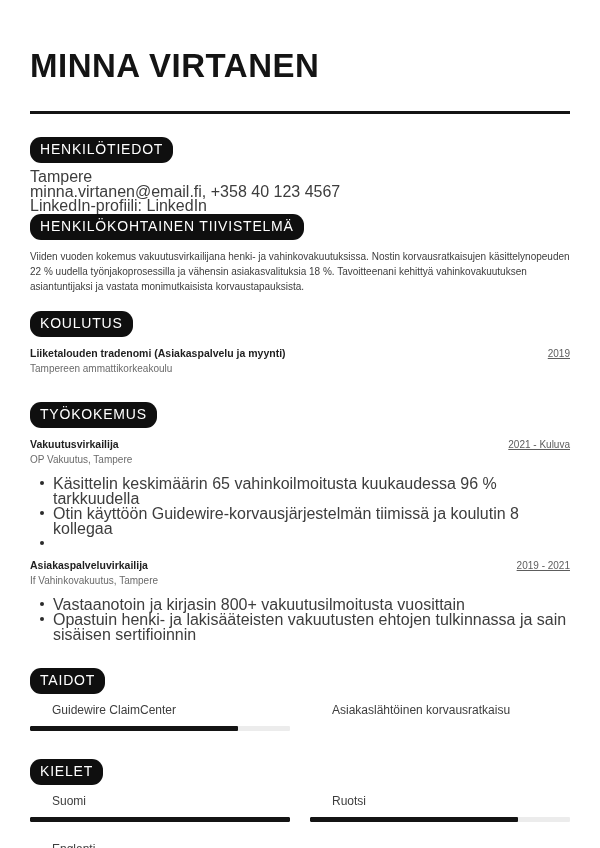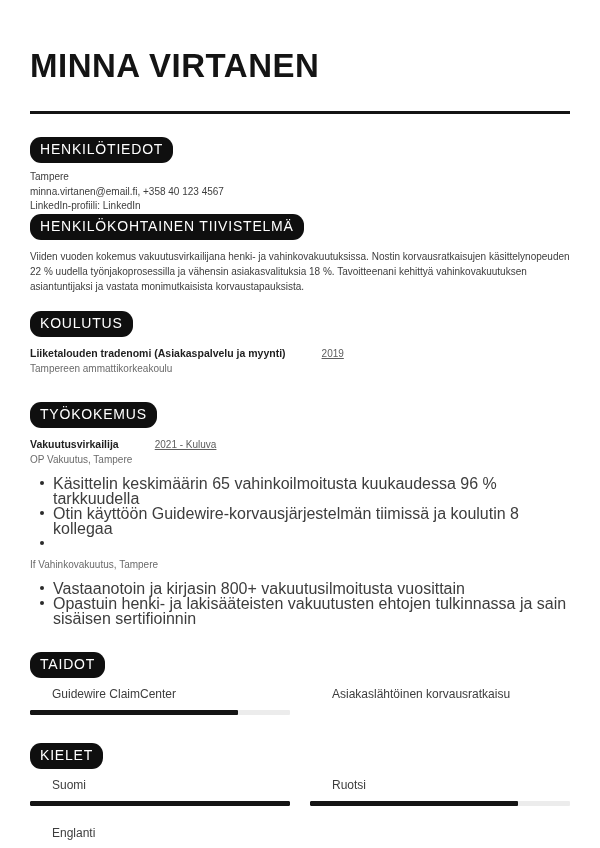--- a/index.html
+++ b/index.html
@@ -39,25 +39,25 @@
     line-height: 17px;
     border-radius: 11px;
   }
   .sec-personal   { margin-top: 23px; }
   .sec-summary    { }
   .sec-education  { margin-top: 17px; }
   .sec-experience { margin-top: 26px; }
   .sec-skills     { margin-top: 26px; }
   .sec-languages  { margin-top: 28px; }
 
-  .contact-block { margin-top: 7px; font-size: 10px; line-height: 14.5px; color: #3d3d3d; }
+  .contact-block { margin-top: 7px; font-size: 16px; line-height: 14.5px; color: #3d3d3d; }
   .summary-text  { margin: 9px 0 0 0; font-size: 10px; line-height: 15px; color: #3d3d3d; max-width: 540px; }
 
   .entry { margin-top: 9px; }
-  .entry-head { display: flex; align-items: baseline; gap: 36px; }
+  .entry-head { display: flex; justify-content: space-between; align-items: baseline; }
   .entry-title { font-size: 10.5px; font-weight: 700; color: #1f1f1f; line-height: 14px; }
   .entry-date  { font-size: 10px; color: #5d5d5d; line-height: 14px; text-decoration: underline; }
   .entry-sub   { font-size: 10px; color: #6b6b6b; line-height: 14px; margin-top: 1px; }
 
   ul.bullets { margin: 9px 0 0 0; padding: 0 0 0 10px; list-style: none; }
   ul.bullets li { display: flex; align-items: flex-start; font-size: 16px; line-height: 15px; color: #3d3d3d; }
   ul.bullets .dot { width: 4px; height: 4px; border-radius: 50%; background: #2b2b2b; margin: 5px 9px 0 0; flex: 0 0 auto; }
 
   .job2 { margin-top: 13px; }
 
@@ -117,20 +117,24 @@
             <span class="dot"></span>
             <span>Otin käyttöön Guidewire-korvausjärjestelmän tiimissä ja koulutin 8 kollegaa</span>
           </li>
         <li>
             <span class="dot"></span>
           </li>
       </ul>
     </div>
 
     <div class="entry job2">
+      <div class="entry-head">
+        <span class="entry-title">Asiakaspalveluvirkailija</span>
+        <span class="entry-date">2019 - 2021</span>
+      </div>
       <div class="entry-sub">If Vahinkovakuutus, Tampere</div>
       <ul class="bullets">
         <li>
             <span class="dot"></span>
             <span>Vastaanotoin ja kirjasin 800+ vakuutusilmoitusta vuosittain</span>
           </li>
         <li>
             <span class="dot"></span>
             <span>Opastuin henki- ja lakisääteisten vakuutusten ehtojen tulkinnassa ja sain sisäisen sertifioinnin</span>
           </li>

